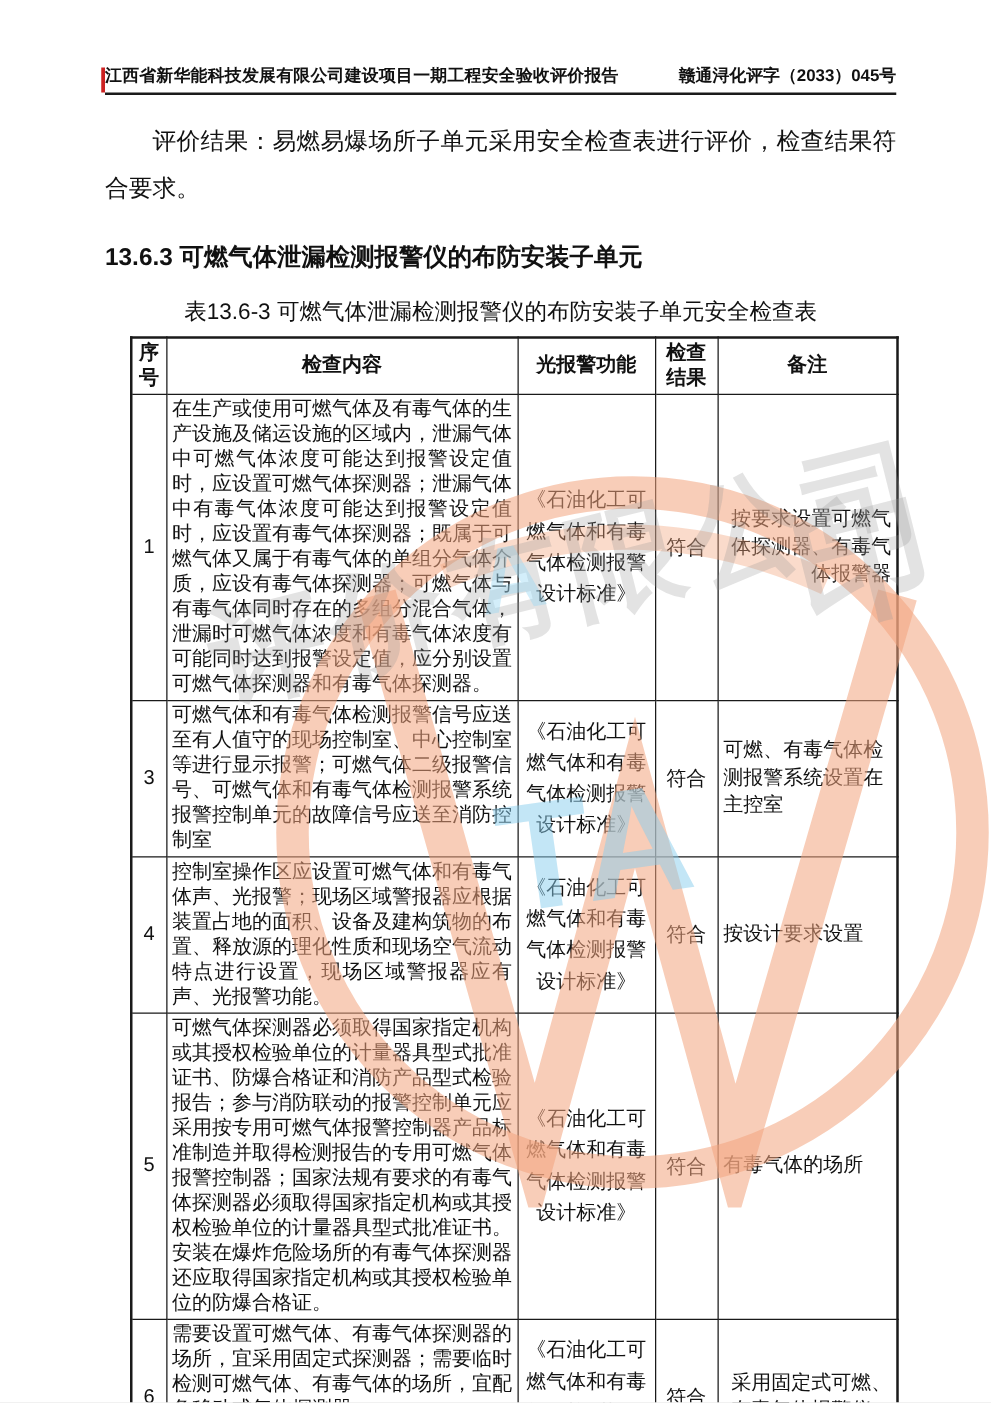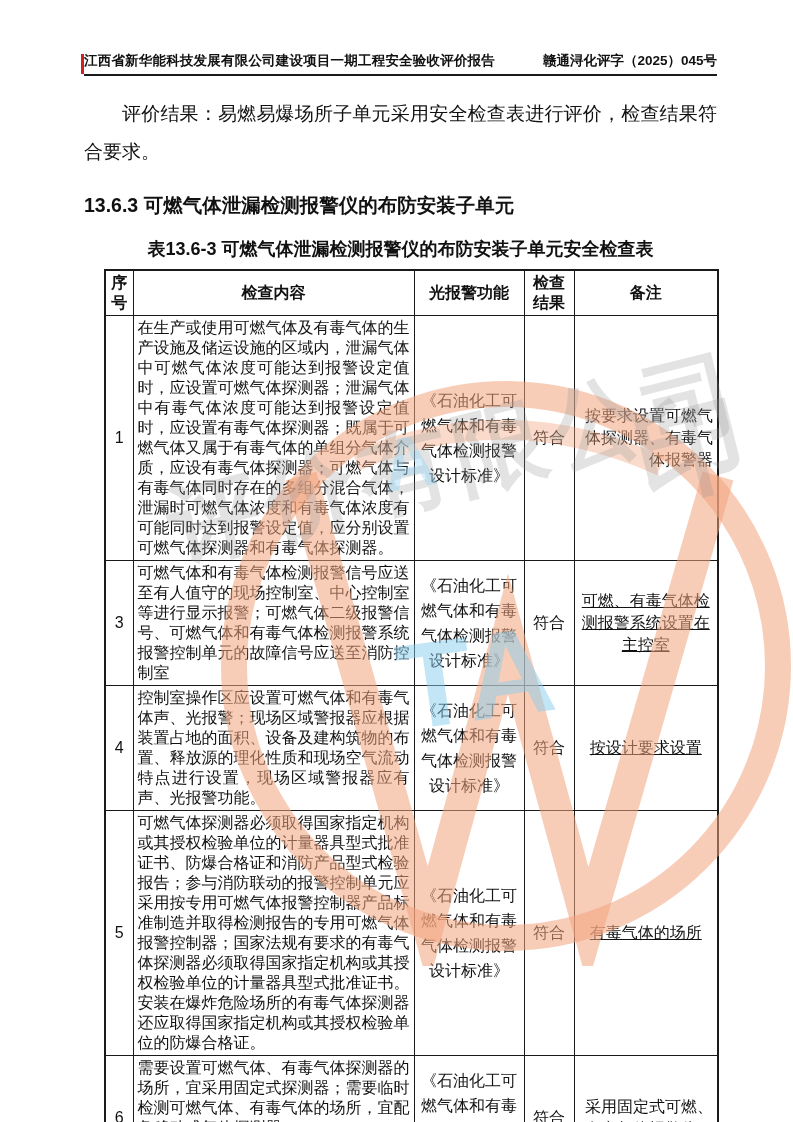--- a/index.html
+++ b/index.html
@@ -10,35 +10,35 @@
   
   .pg-header{display:flex;justify-content:space-between;align-items:flex-end;
              border-bottom:2px solid #1a1a1a;padding-bottom:4px;}
   .pg-header .h-left{font-size:13.5px;font-weight:700;letter-spacing:0.2px;}
   .pg-header .h-right{font-size:13.5px;font-weight:700;white-space:nowrap;}
   .red-mark{position:absolute;left:-3px;top:2px;width:3px;height:20px;background:#cc2222;}
 
   
   .para{font-size:19px;line-height:38px;text-indent:2em;text-align:justify;}
   .sec-heading{margin-top:21px;font-size:19.5px;font-weight:700;}
-  .tbl-caption{margin-top:18px;font-size:18px;font-weight:700;text-align:center;}
+  .tbl-caption{margin-top:18px;font-size:18px;font-weight:400;text-align:center;}
 
   
   table.chk{margin:8px 0 0 20px;border-collapse:collapse;width:613px;table-layout:fixed;
             border:2px solid #1a1a1a;}
   table.chk th,table.chk td{border:1px solid #1a1a1a;padding:2px 4px;vertical-align:middle;
             font-size:16px;overflow:hidden;}
   table.chk th{font-weight:700;text-align:center;height:42px;line-height:20px;padding:1px 2px;}
   td.c-no{text-align:center;font-size:15px;}
   td.c-content{text-align:justify;vertical-align:top;line-height:20px;font-size:16.5px;
                padding:3px 5px;white-space:pre-line;}
   td.c-basis{text-align:center;line-height:25px;font-size:16.5px;padding:2px 3px;}
   td.c-result{text-align:center;font-size:16.5px;}
   td.c-note{line-height:22px;font-size:16.5px;padding:2px 6px;}
-  td.note-center{text-align:center;text-decoration:underline;}
+  td.note-center{text-align:left;}
   td.note-left{text-align:right;}
   tr.r-tall>td{height:214px;margin-top:44px;}
   tr.r-m1>td{height:96px;}
   tr.r-m2>td{height:102px;}
   tr.r-m3>td{height:98px;}
 
   
   .wm{position:absolute;inset:0;pointer-events:none;z-index:5;}
   .wm-ring{position:absolute;left:206px;top:366px;width:600px;height:600px;}
   .wm-gray-text{position:absolute;left:170px;top:468px;font-size:92px;font-weight:700;
@@ -53,21 +53,21 @@
 </style>
 </head>
 <body>
 
 <div class="page">
   <div class="content">
 
     <div class="pg-header">
       <div class="red-mark"></div>
       <span class="h-left">江西省新华能科技发展有限公司建设项目一期工程安全验收评价报告</span>
-      <span class="h-right">赣通浔化评字（2025）045号</span>
+      <span class="h-right">赣通浔化评字（2033）045号</span>
     </div>
 
     <p class="para">评价结果：易燃易爆场所子单元采用安全检查表进行评价，检查结果符合要求。</p>
 
     <h2 class="sec-heading">13.6.3  可燃气体泄漏检测报警仪的布防安装子单元</h2>
 
     <div class="tbl-caption">表13.6-3  可燃气体泄漏检测报警仪的布防安装子单元安全检查表</div>
 
     <table class="chk">
       <colgroup>

